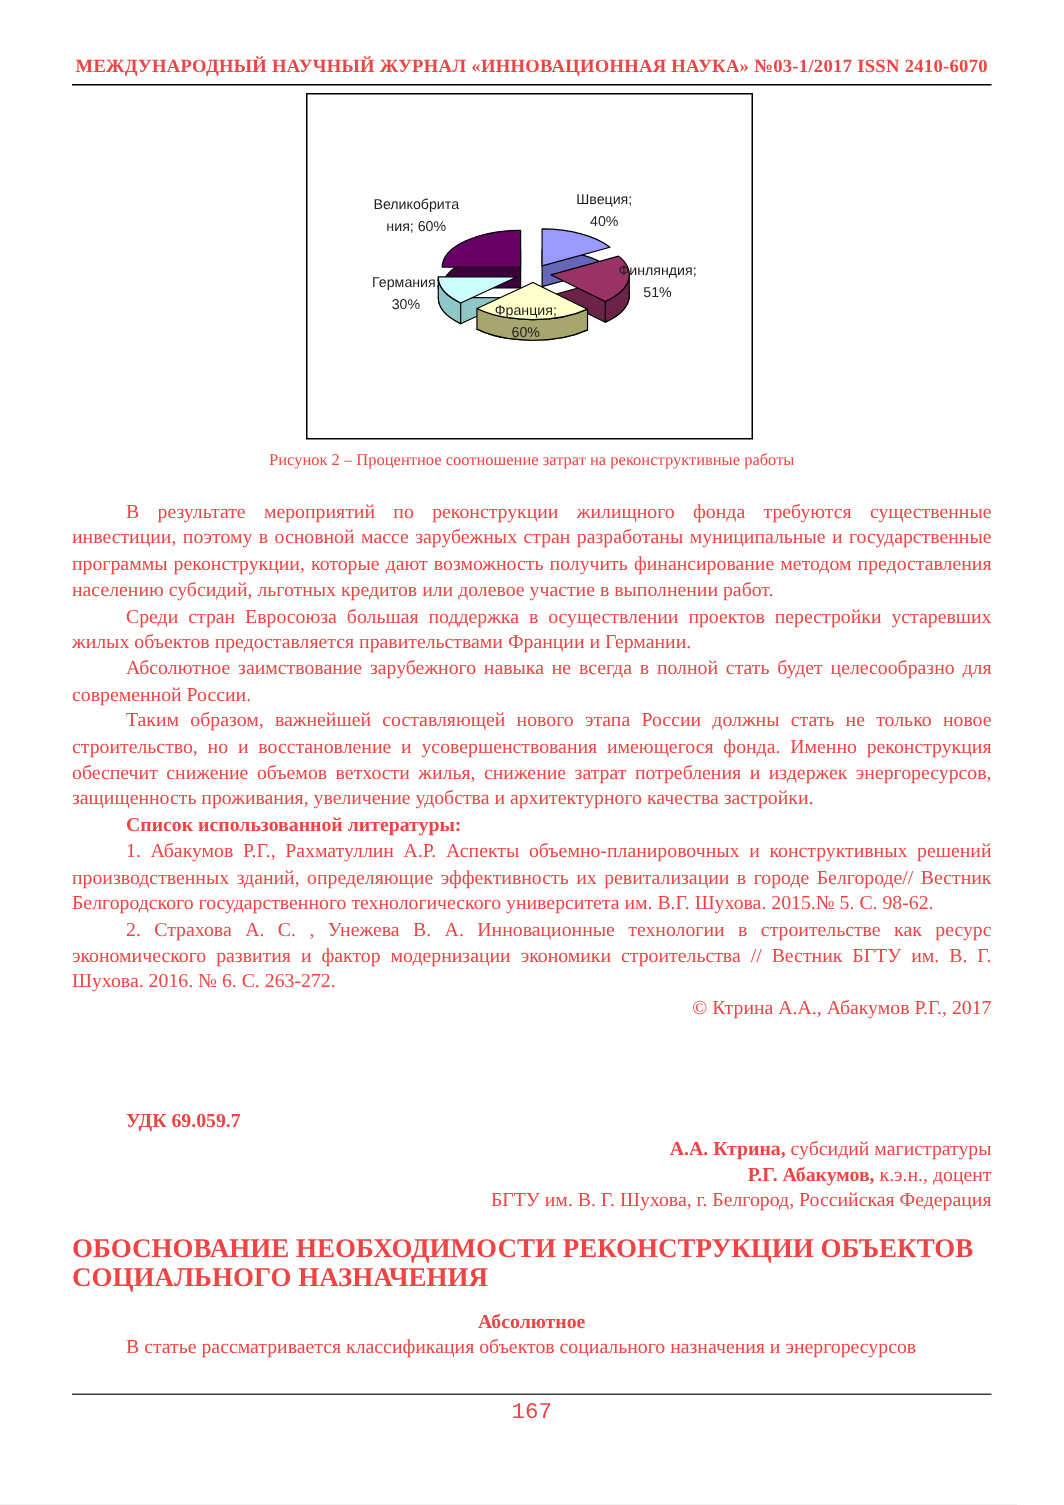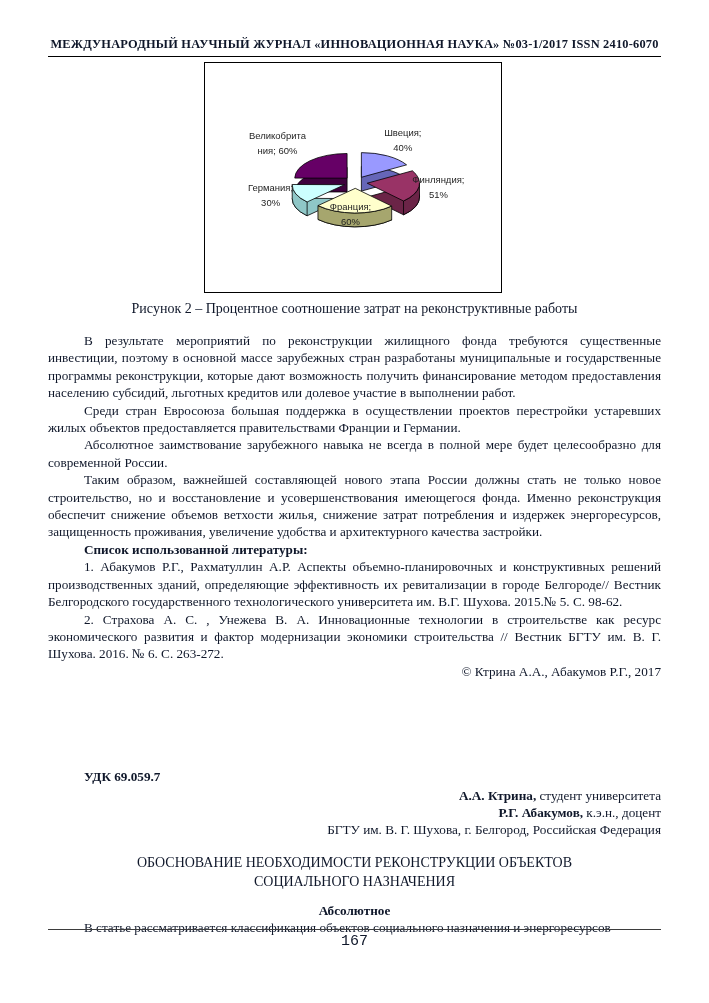--- a/index.html
+++ b/index.html
@@ -1,49 +1,49 @@
 <!DOCTYPE html>
 <html><head>
 <meta charset="utf-8">
 <style>
   html,body { margin:0; padding:0; background:#e8e8e8; }
   .page {
     position:relative; width:709px; height:1003px; margin:0 auto;
-    background:#ffffff; color:#0f172a;
+    background:#ffffff; color:#ef4444;
     font-family:"Liberation Serif", serif; overflow:hidden;
   }
   .journal-header {
     position:absolute; top:37px; left:48px; width:613px;
     text-align:center; font-weight:bold; font-size:12.4px; letter-spacing:0.2px;
     white-space:nowrap;
   }
   .header-rule { position:absolute; top:56px; left:48px; width:613px; border-top:1.6px solid #000; }
   .figure-box {
     position:absolute; left:204px; top:62px; width:296px; height:229px;
     border:1.5px solid #000; background:#fff;
   }
   .figure-box svg { display:block; margin:1px auto 0 auto; }
   .pie-label { font-family:"Liberation Sans", sans-serif; font-size:9.6px; fill:#1f1f1f; }
   .figure-caption {
     position:absolute; top:301px; left:48px; width:613px;
-    text-align:center; font-size:14px;
+    text-align:center; font-size:11px;
   }
   .main-col {
     position:absolute; top:332px; left:48px; width:613px;
     font-size:13.2px; line-height:17.4px; text-align:justify;
   }
   .main-col p { margin:0; text-indent:36px; }
   .refs-heading { font-weight:bold; text-indent:36px; text-align:left; }
   .ref { margin:0; text-indent:0; }
   .copyright { text-align:right; }
-  .section2 { margin-top:88px; }
+  .section2 { margin-top:58px; }
   .udc { font-weight:bold; text-indent:36px; text-align:left; }
   .authors { text-align:right; margin-top:1px; }
   .b { font-weight:bold; }
-  .article-title { text-align:center; font-weight:normal; font-size:14px; line-height:19px; margin-top:14px; }
+  .article-title { text-align:left; font-weight:bold; font-size:18px; line-height:19px; margin-top:14px; }
   .annotation-heading { text-align:center; font-weight:bold; margin-top:11px; }
   .annotation-text { text-indent:36px; text-align:justify; }
   .footer-rule { position:absolute; top:929px; left:48px; width:613px; border-top:1.6px solid #3d3d3d; }
   .page-number { position:absolute; top:933px; left:48px; width:613px; text-align:center; font-size:15px;font-family:Liberation Mono, monospace; }
 </style>
 </head>
 <body>
 
 <div class="page">
 
@@ -76,31 +76,31 @@
         <text x="71" y="76" text-anchor="middle" class="pie-label">Великобрита</text>
         <text x="71" y="91" text-anchor="middle" class="pie-label">ния; 60%</text>
       </svg>
   </div>
 
   <div class="figure-caption">Рисунок 2 – Процентное соотношение затрат на реконструктивные работы</div>
 
   <div class="main-col">
     <p>В результате мероприятий по реконструкции жилищного фонда требуются существенные инвестиции, поэтому в основной массе зарубежных стран разработаны муниципальные и государственные программы реконструкции, которые дают возможность получить финансирование методом предоставления населению субсидий, льготных кредитов или долевое участие в выполнении работ.</p>
     <p>Среди стран Евросоюза большая поддержка в осуществлении проектов перестройки устаревших жилых объектов предоставляется правительствами Франции и Германии.</p>
-    <p>Абсолютное заимствование зарубежного навыка не всегда в полной мере будет целесообразно для современной России.</p>
+    <p>Абсолютное заимствование зарубежного навыка не всегда в полной стать будет целесообразно для современной России.</p>
     <p>Таким образом, важнейшей составляющей нового этапа России должны стать не только новое строительство, но и восстановление и усовершенствования имеющегося фонда. Именно реконструкция обеспечит снижение объемов ветхости жилья, снижение затрат потребления и издержек энергоресурсов, защищенность проживания, увеличение удобства и архитектурного качества застройки.</p>
     <div class="refs-heading">Список использованной литературы:</div>
     <p class="ref">1. Абакумов Р.Г., Рахматуллин А.Р. Аспекты объемно-планировочных и конструктивных решений производственных зданий, определяющие эффективность их ревитализации в городе Белгороде// Вестник Белгородского государственного технологического университета им. В.Г. Шухова. 2015.№ 5. С. 98-62.</p>
     <p class="ref">2. Страхова А. С. , Унежева В. А. Инновационные технологии в строительстве как ресурс экономического развития и фактор модернизации экономики строительства // Вестник БГТУ им. В. Г. Шухова. 2016. № 6. С. 263-272.</p>
     <div class="copyright">© Ктрина А.А., Абакумов Р.Г., 2017</div>
 
     <div class="section2">
       <div class="udc">УДК 69.059.7</div>
       <div class="authors">
-        <div><span class="b">А.А. Ктрина,</span> <span>студент университета</span></div>
+        <div><span class="b">А.А. Ктрина,</span> <span>субсидий магистратуры</span></div>
         <div><span class="b">Р.Г. Абакумов,</span> <span>к.э.н., доцент</span></div>
         <div>БГТУ им. В. Г. Шухова, г. Белгород, Российская Федерация</div>
       </div>
       <div class="article-title">
         <div>ОБОСНОВАНИЕ НЕОБХОДИМОСТИ РЕКОНСТРУКЦИИ ОБЪЕКТОВ</div>
         <div>СОЦИАЛЬНОГО НАЗНАЧЕНИЯ</div>
       </div>
       <div class="annotation-heading">Абсолютное</div>
       <div class="annotation-text">В статье рассматривается классификация объектов социального назначения и энергоресурсов</div>
     </div>

